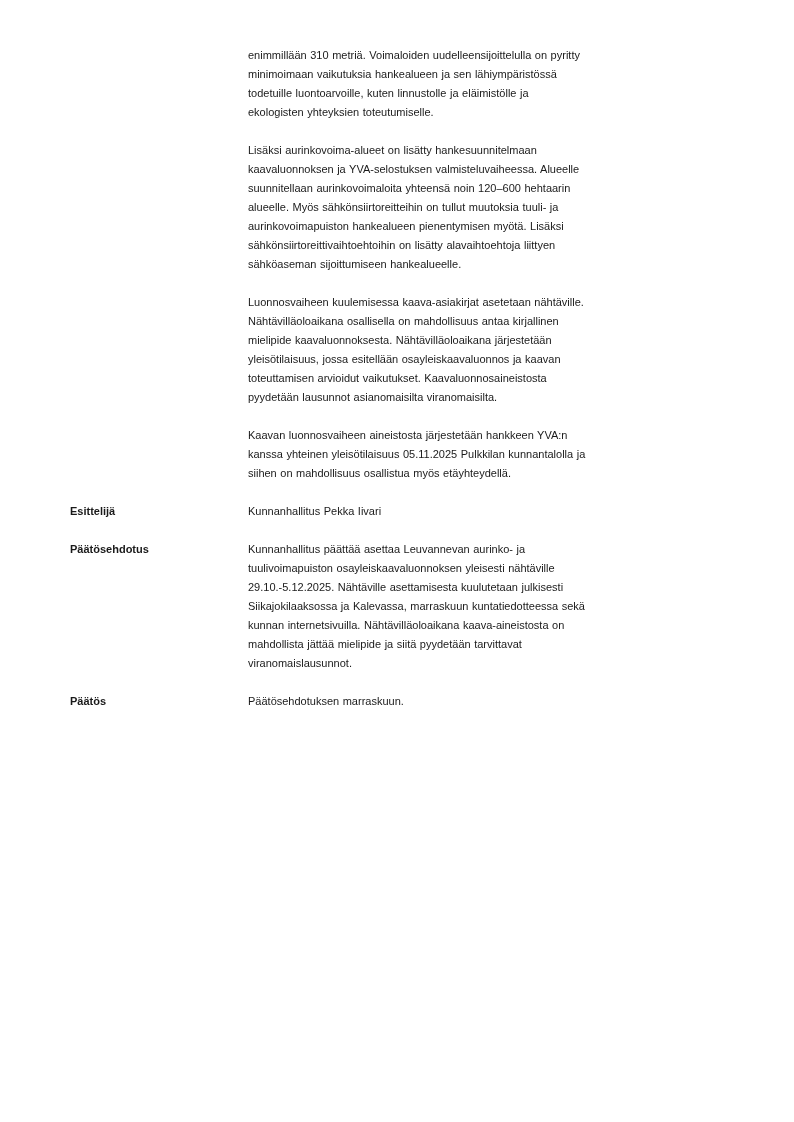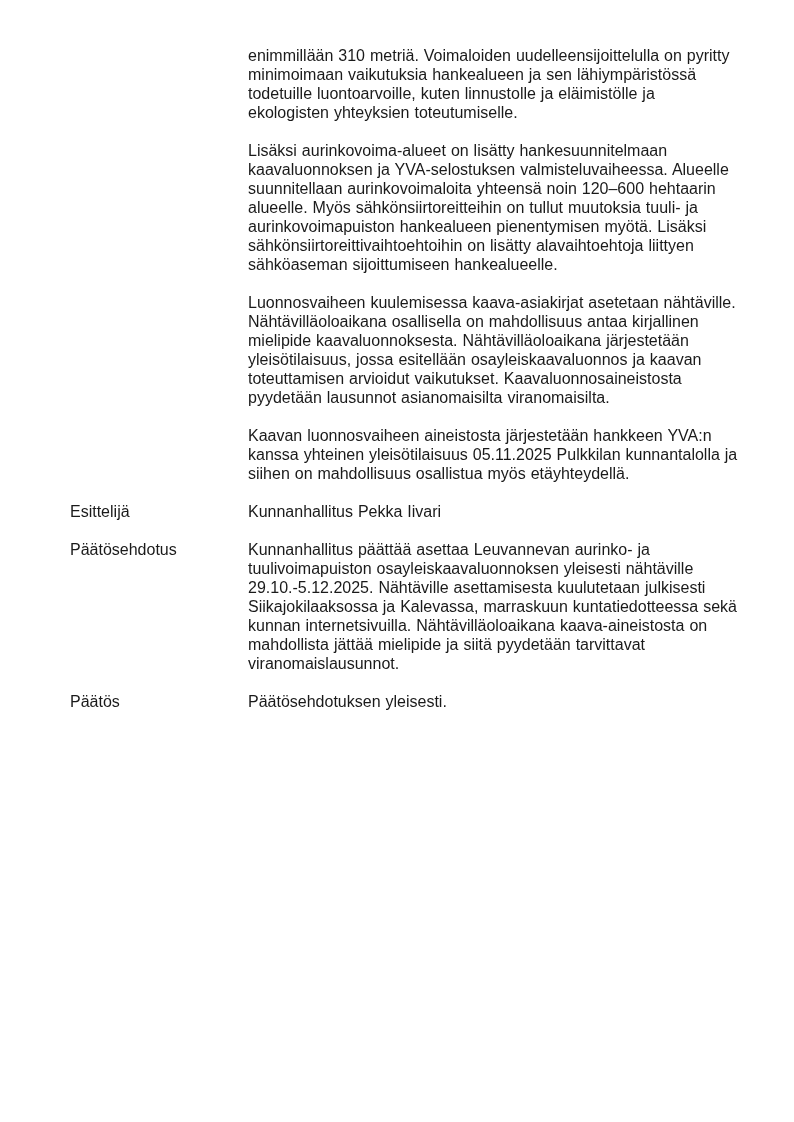--- a/index.html
+++ b/index.html
@@ -10,33 +10,33 @@
   }
   .page {
     position: relative;
     width: 794px;
     height: 792px;
     margin: 0 auto;
     background: #ffffff;
     box-sizing: border-box;
     padding: 46px 46px 0 70px;
     font-family: "Liberation Sans", "DejaVu Sans", sans-serif;
-    font-size: 16px;
+    font-size: 11px;
     line-height: 19px;
     color: #1a1a1a;
     overflow: hidden;
   }
   .row {
     display: flex;
     align-items: flex-start;
   }
   .label-col {
     width: 178px;
     flex: 0 0 178px;
-    font-weight: normal;
+    font-weight: bold;
   }
   .content-col {
     flex: 1 1 auto;
     max-width: 500px;
   }
   .para, .field-value {
     margin: 0 0 19px 0;
     white-space: pre-line;
     word-spacing: 0.5px;
   }
@@ -94,17 +94,17 @@
 Siikajokilaaksossa ja Kalevassa, marraskuun kuntatiedotteessa sekä
 kunnan internetsivuilla. Nähtävilläoloaikana kaava-aineistosta on
 mahdollista jättää mielipide ja siitä pyydetään tarvittavat
 viranomaislausunnot.</p>
     </div>
   </div>
 
   <div class="row field-row">
     <div class="label-col">Päätös</div>
     <div class="content-col">
-      <p class="field-value">Päätösehdotuksen yleisesti.</p>
+      <p class="field-value">Päätösehdotuksen marraskuun.</p>
     </div>
   </div>
 
 </div>
 
 </body></html>

